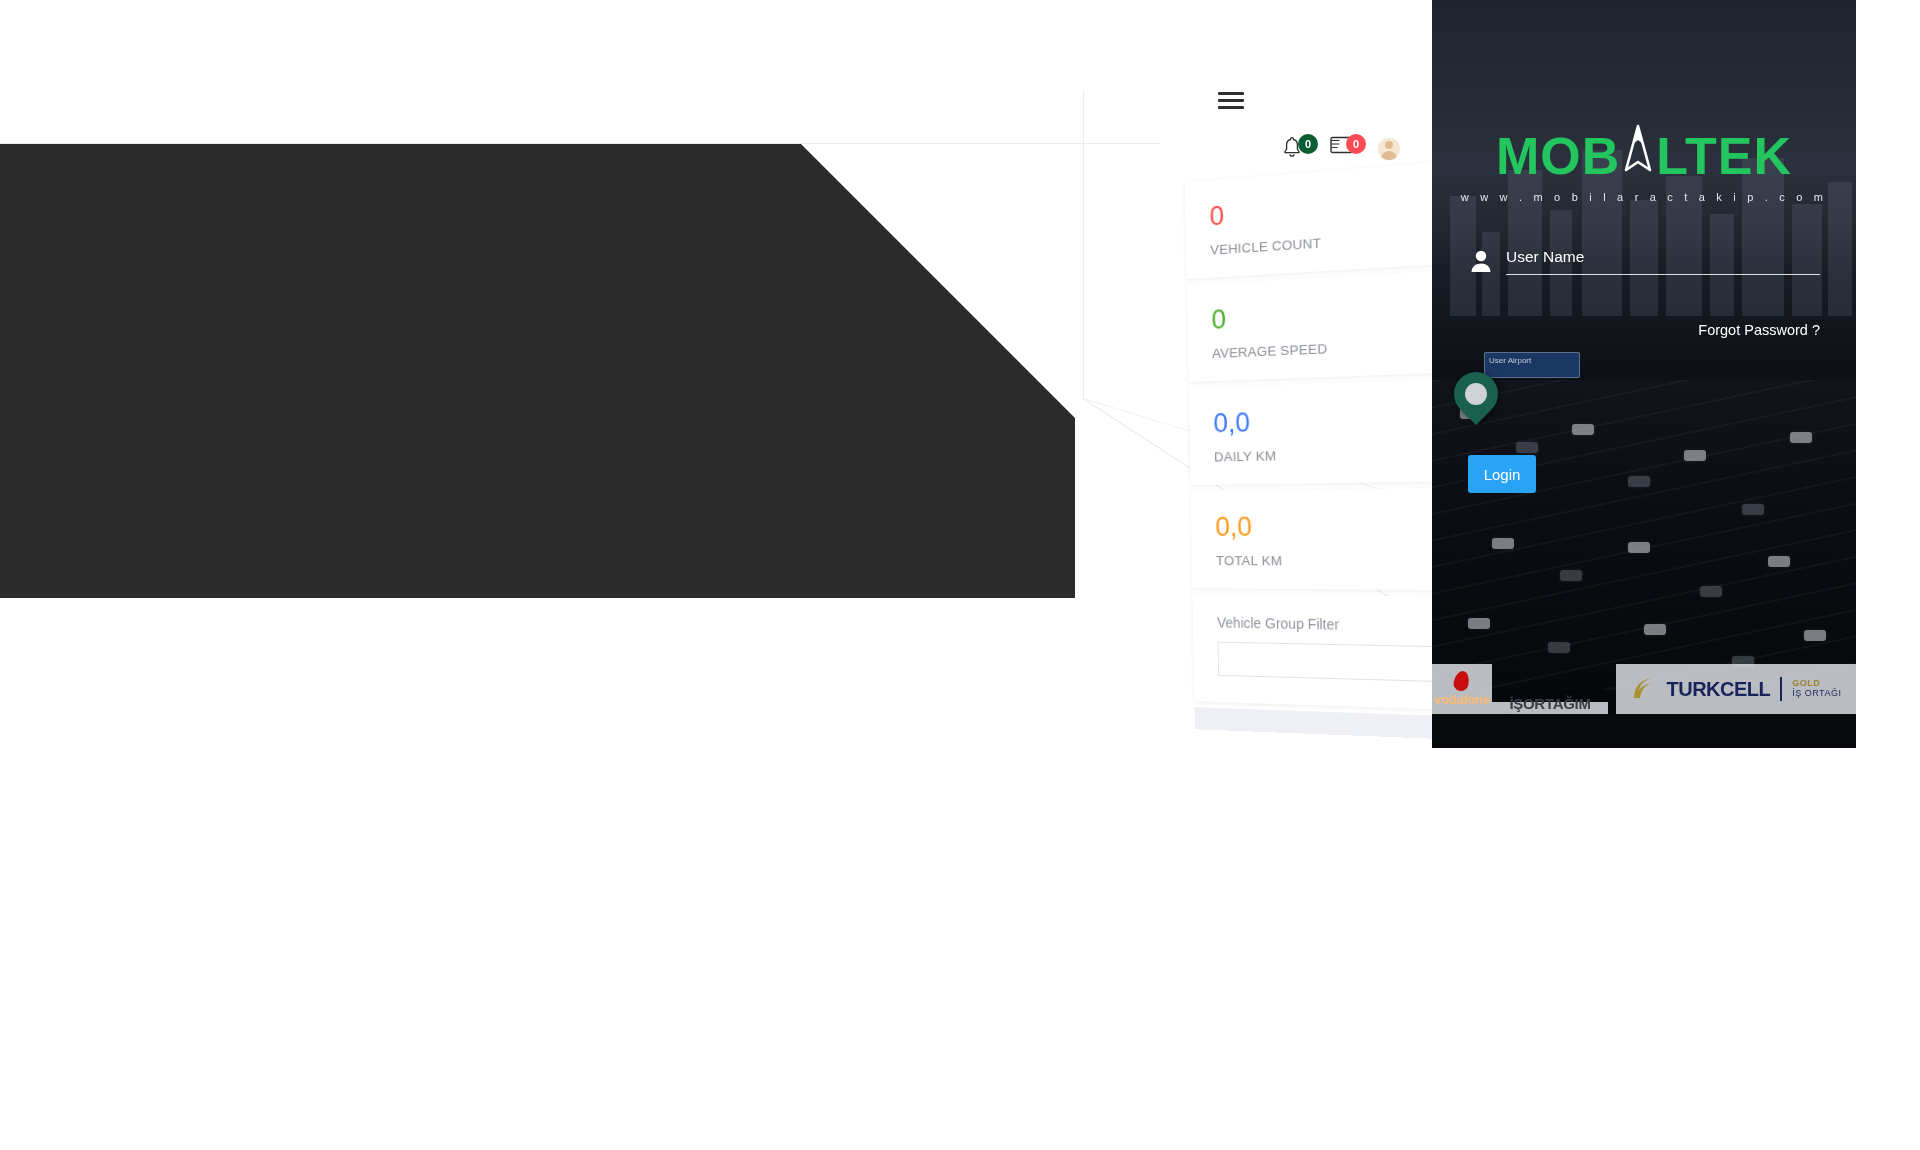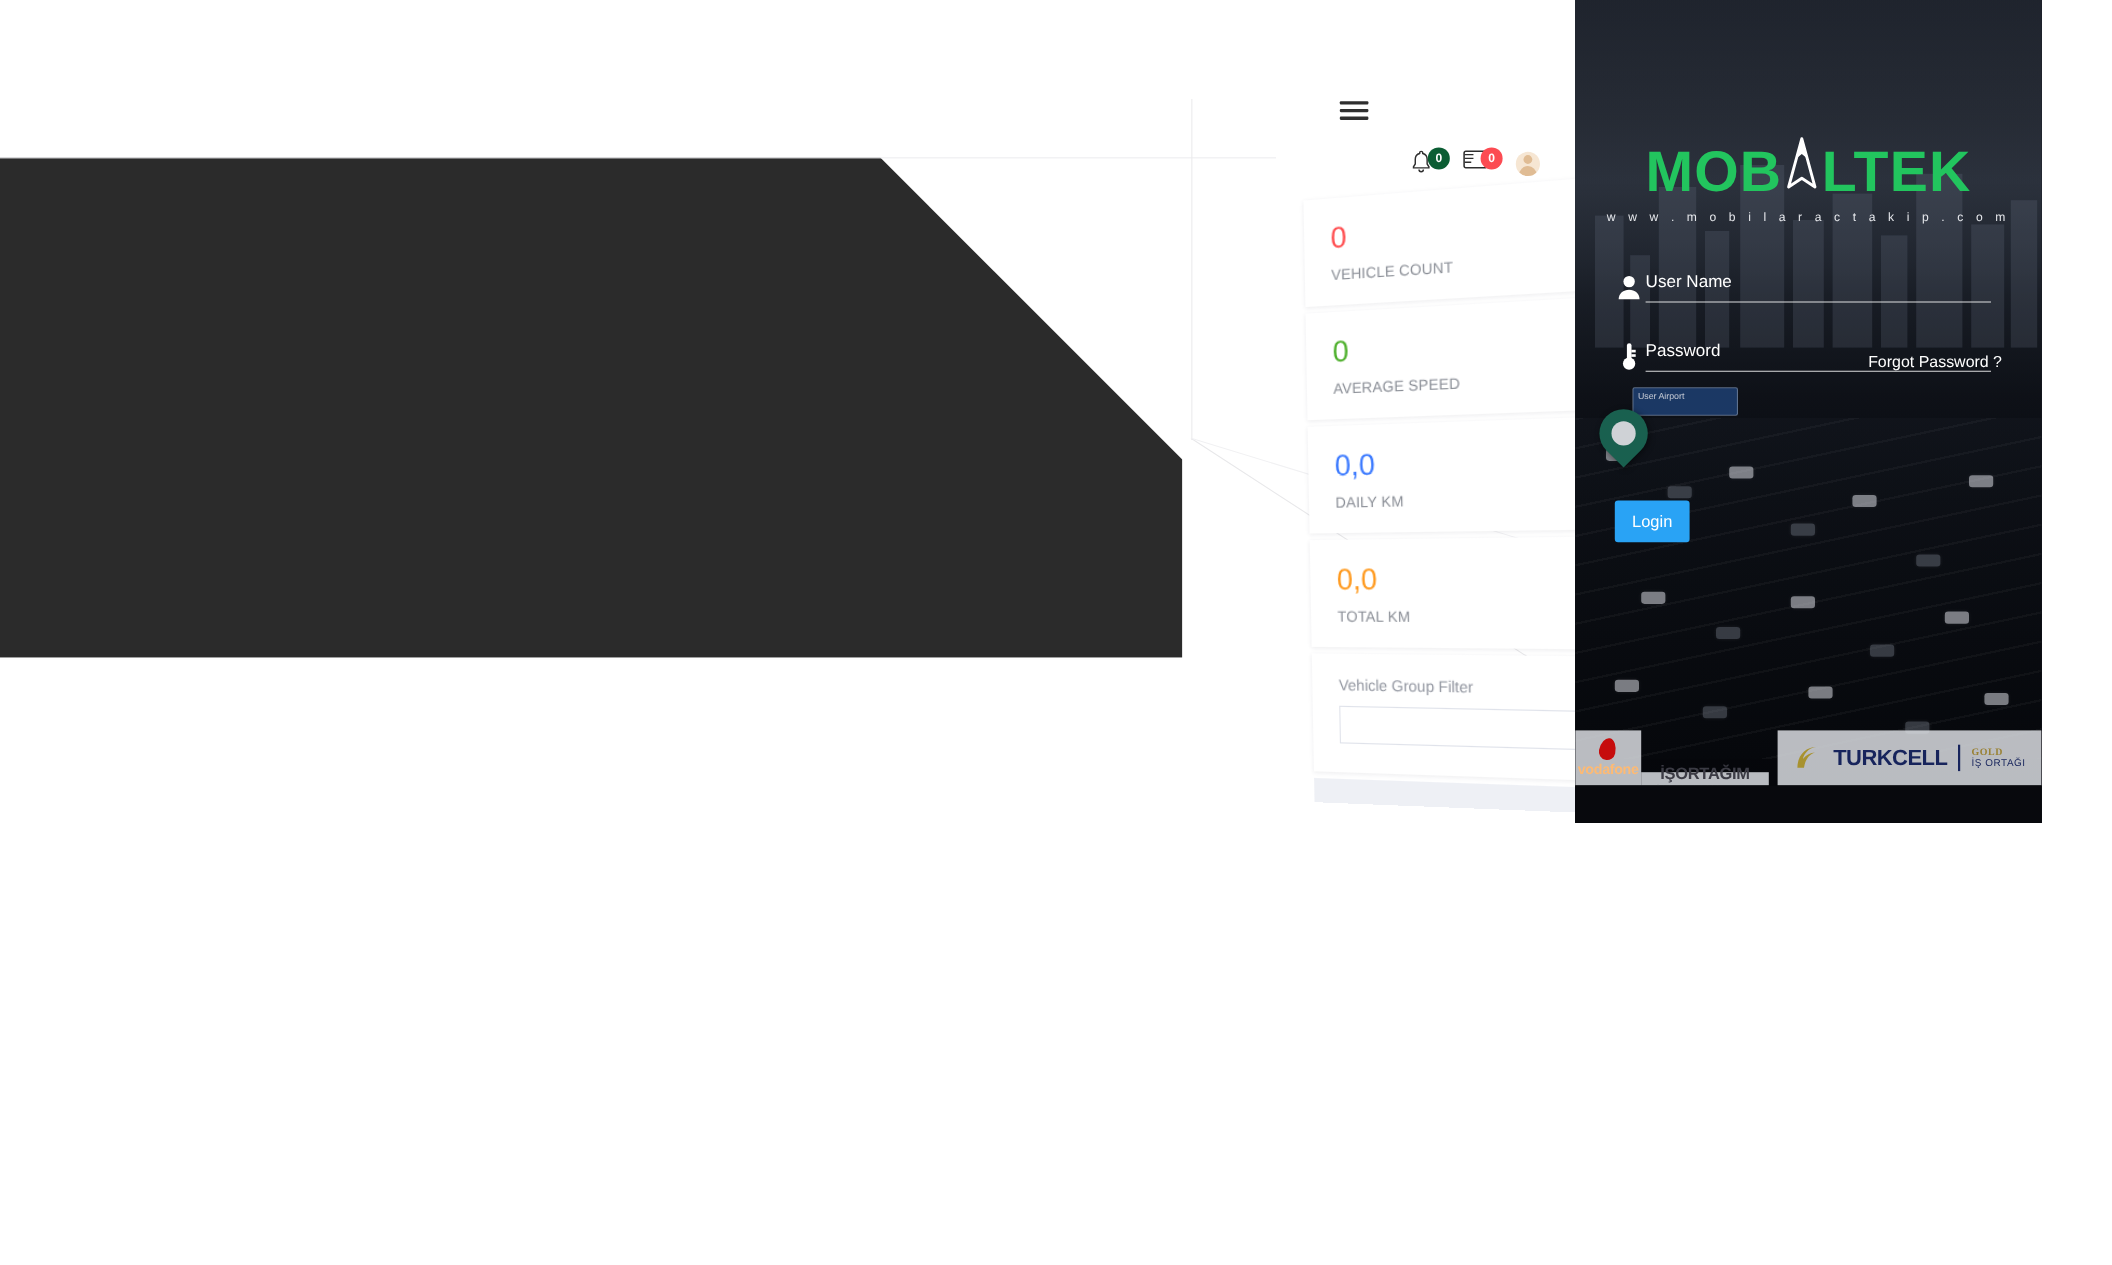--- a/index.html
+++ b/index.html
@@ -166,21 +166,21 @@
     color: #e6e8ec; font-family: "Liberation Sans", sans-serif;
   }
 
   .form-area { position: absolute; left: 36px; top: 246px; width: 352px; }
   .field-row { position: relative; margin-bottom: 34px; }
   .field-icon {
     position: absolute; left: 0; top: 0; width: 26px; height: 30px;
     display: flex; align-items: center; justify-content: center;
   }
   .field-input {
-    margin-left: 28px; width: 314px;
+    margin-left: 38px; width: 314px;
     background: transparent; border: none;
     border-bottom: 1px solid rgba(255,255,255,0.85);
     color: #737373; font-size: 15.5px; padding: 2px 0 8px 0;
     outline: none; font-family: "Liberation Sans", sans-serif;
   }
   .field-input::placeholder { color: #ffffff; opacity: 1; }
 
   .forgot {
     position: absolute; right: 36px; top: 322px;
     color: #ffffff; font-size: 14.5px; text-decoration: none;
@@ -217,21 +217,21 @@
   .iso-top { font-size: 15px; font-weight: 700; color: #3b3b44; letter-spacing:-.3px;
              font-family: "Liberation Sans", sans-serif; }
   .iso-sub { font-size: 6.5px; color: #6b6b76; letter-spacing:.1px;
              font-family: "Liberation Sans", sans-serif; }
   .tc-swirl { width: 26px; height: 26px; position: relative; }
   .tc-name { font-size: 20px; font-weight: 700; color: #17245c; letter-spacing:-.5px;
              font-family: "Liberation Sans", sans-serif; }
   .tc-div { width: 2px; height: 24px; background: #17245c; }
   .tc-gold { line-height: 1.1; }
   .tc-gold .g1 { font-size: 9px; font-weight: 700; color: #9a8234; letter-spacing:.5px;
-                 font-family: Liberation Serif, serif; }
+                 font-family: Liberation Sans, sans-serif; }
   .tc-gold .g2 { font-size: 9px; font-weight: 400; color: #17245c; letter-spacing:.5px;
                  font-family: "Liberation Sans", sans-serif; }
   .partner-shadow {
     position: absolute; left: 0; bottom: 0; width: 424px; height: 34px;
     background: #08090d;
   }
 </style>
 </head>
 <body>
 
@@ -361,31 +361,20 @@
       <div class="field-row">
         <span class="field-icon">
           <svg width="22" height="24" viewBox="0 0 22 24">
             <circle cx="11" cy="7" r="5.2" fill="#ffffff"></circle>
             <path d="M1.5 23c0-5.3 4.3-8.6 9.5-8.6s9.5 3.3 9.5 8.6z" fill="#ffffff"></path>
           </svg>
         </span>
         <input class="field-input" type="text" placeholder="User Name" style="">
       </div>
 
-      <div class="field-row">
-        <span class="field-icon">
-          <svg width="18" height="26" viewBox="0 0 18 26">
-            <circle cx="9" cy="19.5" r="5.6" fill="#ffffff"></circle>
-            <rect x="7" y="1" width="4.2" height="17" rx="2.1" fill="#ffffff"></rect>
-            <rect x="11" y="7" width="4" height="2.4" fill="#ffffff"></rect>
-            <rect x="11" y="11" width="4" height="2.4" fill="#ffffff"></rect>
-          </svg>
-        </span>
-        <input class="field-input" type="password" placeholder="Password" style="">
-      </div>
     </div>
 
     <a class="forgot">Forgot Password ?</a>
 
     <button class="login-btn">Login</button>
 
     <div class="partners">
       <div class="partner p-vodafone">
         <div style="display:flex;flex-direction:column;align-items:center;gap:1px;">
           <div class="vf-drop"></div>

